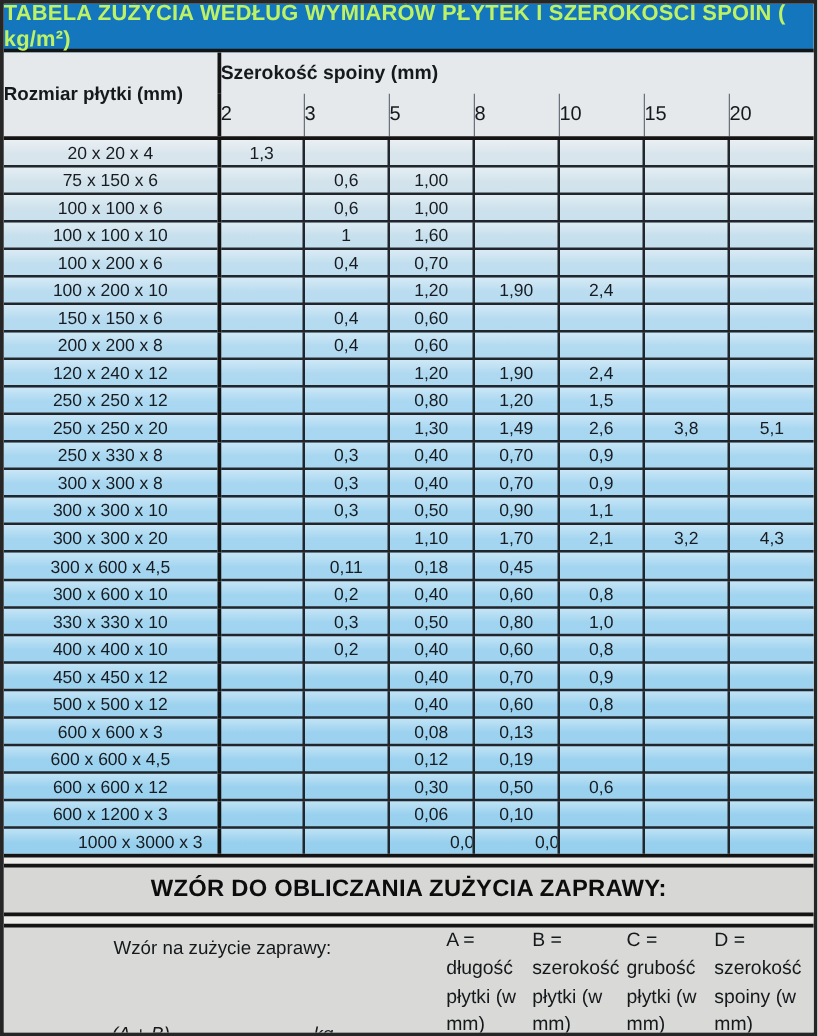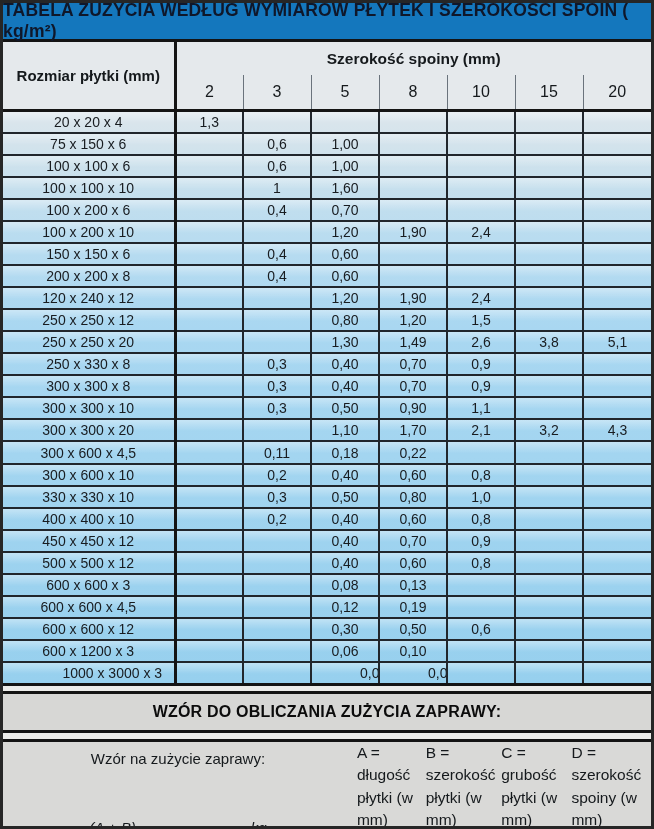--- a/index.html
+++ b/index.html
@@ -6,26 +6,26 @@
   .page {
     width:654px; height:829px; box-sizing:border-box;
     border:3px solid #262626; background:#ececea;
     font-family:"Liberation Sans", sans-serif;
     color:#15191c; overflow:hidden;
   }
   
   .title-bar {
     height:36px; background:#1477bd; border-bottom:3px solid #141414;
     display:flex; align-items:center; justify-content:center;
-    color:#0f172a; font-weight:bold; font-size:17.5px; letter-spacing:.2px;
+    color:#bef264; font-weight:bold; font-size:17.5px; letter-spacing:.2px;
   }
   
   .header-area { height:67px; background:#e5e9ec; }
   table.head { width:100%; height:100%; border-collapse:collapse; table-layout:fixed; }
-  table.head td { text-align:center; vertical-align:middle; padding:0; }
+  table.head td { vertical-align:middle; padding:0; }
   .size-head { font-weight:bold; font-size:15px; border-right:3px solid #141414; }
   .group-head { font-weight:bold; font-size:15.5px; }
   tr.group-row { height:33px; }
   .jw-cell { font-size:16px; border-left:1px solid #6a737c; }
   .jw-cell:first-child { border-left:none; }
   
   .body-wrap {
     height:577px; box-sizing:border-box;
     border-top:3px solid #141414; border-bottom:3px solid #141414;
     background:linear-gradient(180deg,#dce6ec 0%,#cfe2ec 8%,#b9dcf0 22%,
@@ -40,21 +40,21 @@
   }
   table.body td:first-child { border-left:none; border-right:3px solid #141414; }
   table.body td:last-child  { border-right:none; }
   table.body tr:first-child td { border-top:none;margin-top:28px; }
   table.body tr:last-child td  { border-bottom:none;padding-left:48px; }
   
   .box-heading {
     margin-top:5px; height:42px; box-sizing:border-box;
     border-top:3px solid #141414; border-bottom:3px solid #141414;
     background:#d7d7d5; display:flex; align-items:center; justify-content:center;
-    font-weight:bold; font-size:16px; color:#0c0c0c; letter-spacing:.2px;
+    font-weight:bold; font-size:19px; color:#0c0c0c; letter-spacing:.2px;
   }
   .box-formula {
     margin-top:6px; height:87px; box-sizing:border-box;
     border-top:3px solid #141414; background:#d9d9d7;
     display:flex;
   }
   .formula-left { width:54%; display:flex; flex-direction:column; align-items:center;gap:41px; }
   .formula-label { font-size:15px; margin-top:8px; }
   .formula {
     margin-top:11px; font-style:italic; font-size:15px;
@@ -266,21 +266,21 @@
             <td>1,70</td>
             <td>2,1</td>
             <td>3,2</td>
             <td>4,3</td>
           </tr>
           <tr>
             <td>300 x 600 x 4,5</td>
             <td></td>
             <td>0,11</td>
             <td>0,18</td>
-            <td>0,22</td>
+            <td>0,45</td>
             <td></td>
             <td></td>
             <td></td>
           </tr>
           <tr>
             <td>300 x 600 x 10</td>
             <td></td>
             <td>0,2</td>
             <td>0,40</td>
             <td>0,60</td>

